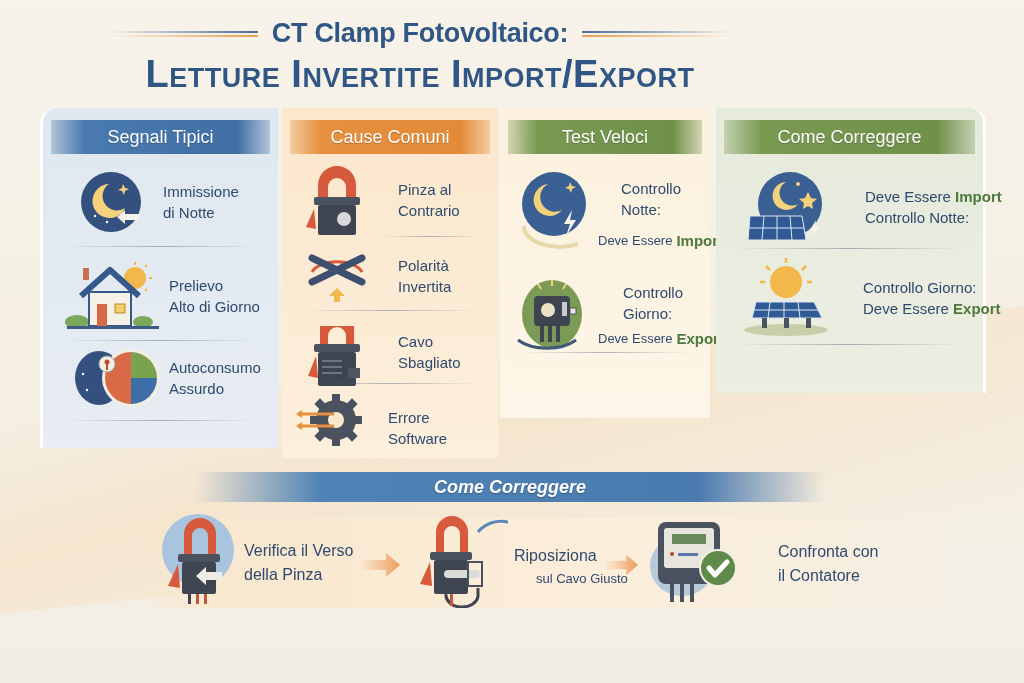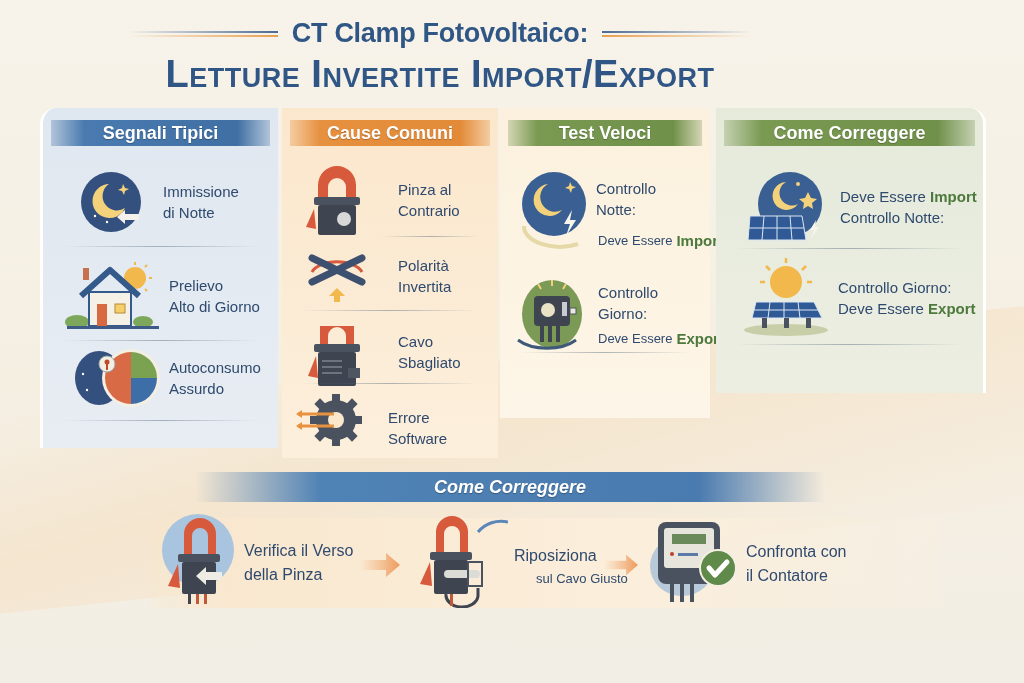--- a/index.html
+++ b/index.html
@@ -10,21 +10,21 @@
     position: relative;
     color: #2f4a6e;
   }
   .bg-band {
     position: absolute; left: 0; top: 360px; width: 1024px; height: 200px;
     background: linear-gradient(170deg, rgba(255,255,255,0) 0%, rgba(245,222,190,0.55) 40%, rgba(247,236,220,0.2) 100%);
     transform: skewY(-6deg);
     pointer-events: none;
   }
   
-  .title-wrap { position: absolute; top: 18px; left: 0; width: 840px; text-align: center; margin-left: 20px; }
+  .title-wrap { position: absolute; top: 18px; left: 0; width: 840px; text-align: center; }
   .title-line1 {
     display: inline-flex; align-items: center; gap: 14px;
     font-size: 27px; font-weight: bold; color: #2f5684; letter-spacing: -0.3px;
   }
   .deco-line { width: 150px; height: 6px; position: relative; }
   .deco-line::before { content: ""; position: absolute; left: 0; right: 0; top: 0; height: 2px; background: linear-gradient(90deg, rgba(70,100,140,0), #4a6a92); }
   .deco-line::after { content: ""; position: absolute; left: 0; right: 0; top: 4px; height: 2px; background: linear-gradient(90deg, rgba(232,160,80,0), #e8a050); }
   .deco-line.right::before { background: linear-gradient(270deg, rgba(70,100,140,0), #4a6a92); }
   .deco-line.right::after { background: linear-gradient(270deg, rgba(232,160,80,0), #e8a050); }
   .title-line2 {
@@ -34,31 +34,31 @@
   }
 
   
   .panel { position: absolute; top: 108px; border-radius: 14px 0 0 0; }
   .p1 { left: 40px; width: 238px; height: 340px; background: linear-gradient(180deg,#dfe7f0,#e8edf3); border-radius: 16px 0 0 0; border-left: 3px solid #fff; }
   .p2 { left: 282px; width: 216px; height: 350px; background: linear-gradient(180deg,#fbe7cc,#fcefdc); border-radius: 0; }
   .p3 { left: 500px; width: 210px; height: 310px; background: linear-gradient(180deg,#fcf1de,#fdf5e7); border-radius: 0; }
   .p4 { left: 716px; width: 270px; height: 285px; background: linear-gradient(180deg,#e5eadb,#eceee2); border-radius: 0 16px 0 0; border-right: 3px solid #fff; }
 
   .banner {
-    position: absolute; top: 12px; left: 8px; right: 8px; height: 26px;
+    position: absolute; top: 12px; left: 8px; right: 8px; height: 34px;
     display: flex; align-items: center; justify-content: center;
-    color: #fff; font-size: 18px; font-weight: bold;
+    color: #fff; font-size: 18px; font-weight: normal;
     text-shadow: 0 1px 1px rgba(0,0,0,0.25);
   }
   .banner.blue { background: linear-gradient(90deg, rgba(70,115,165,0.3), #4a7bb0 15%, #3f6fa3 85%, rgba(70,115,165,0.3)); }
   .banner.orange { background: linear-gradient(90deg, rgba(228,140,60,0.3), #e6913f 15%, #e28a38 85%, rgba(228,140,60,0.3)); }
   .banner.green { background: linear-gradient(90deg, rgba(120,150,80,0.3), #7a9a52 15%, #6f9049 85%, rgba(120,150,80,0.3)); }
 
   .item { position: absolute; left: 0; right: 0; display: flex; align-items: center; }
-  .item .txt { color: #2f4a6e; font-size: 15px; line-height: 21px; }
+  .item .txt { color: #2f4a6e; font-size: 15px; line-height: 21px; margin-left: 25px; }
   .divider { position: absolute; left: 20px; right: 20px; height: 1px; background: linear-gradient(90deg, rgba(80,100,120,0), rgba(80,100,120,0.45), rgba(80,100,120,0)); }
 
   .icon { position: relative; flex: 0 0 auto; }
   svg { display: block; }
 
   .small-line { font-size: 13px; color: #2f4a6e; }
   .hl { font-weight: bold; color: #4d7a3c; font-size: 15px; }
 
   
   .bottom-banner {
@@ -421,21 +421,21 @@
 <svg class="arrow" style="left:604px; top:553px; width:34px;" viewBox="0 0 40 24">
   <defs>
       <linearGradient id="ag2" x1="0" x2="1">
         <stop offset="0" stop-color="#f0a66a" stop-opacity="0"></stop>
         <stop offset="1" stop-color="#ee9a5c"></stop>
       </linearGradient>
     </defs>
   <path d="M0 7 H26 V0 L40 12 L26 24 V17 H0Z" fill="url(#ag2)"></path>
 </svg>
 
-<div class="step" style="left:646px; top:516px;">
+<div class="step" style="left:646px; top:516px;gap:32px;">
   <span class="icon">
     <svg width="100" height="92" viewBox="0 0 100 92">
       <ellipse cx="36" cy="50" rx="32" ry="30" fill="#b8c9da"></ellipse>
       <rect x="12" y="6" width="62" height="62" rx="8" fill="#4a5260"></rect>
       <rect x="18" y="12" width="50" height="40" rx="3" fill="#e8e6dc"></rect>
       <rect x="26" y="18" width="34" height="10" fill="#6a8a5c"></rect>
       <circle cx="26" cy="38" r="2" fill="#c0402a"></circle>
       <rect x="32" y="37" width="20" height="3" fill="#5b7aa8"></rect>
       <rect x="24" y="68" width="4" height="18" fill="#4a5260"></rect>
         <rect x="34" y="68" width="4" height="18" fill="#4a5260"></rect>

